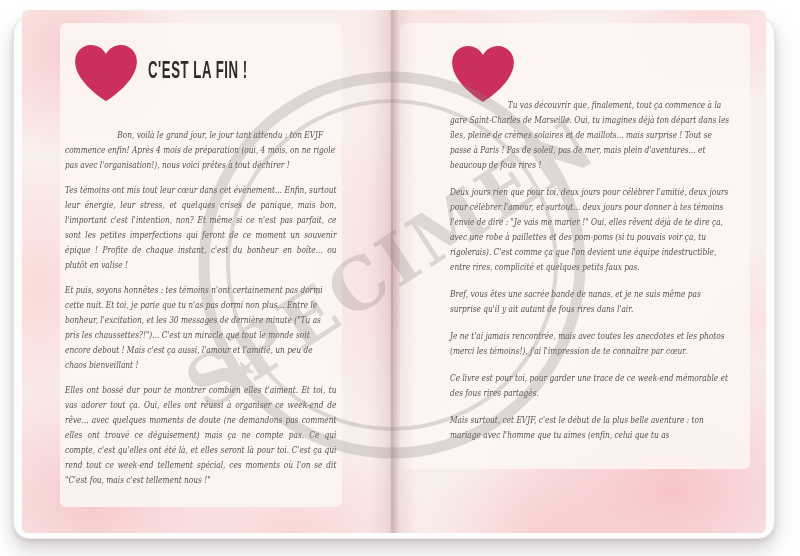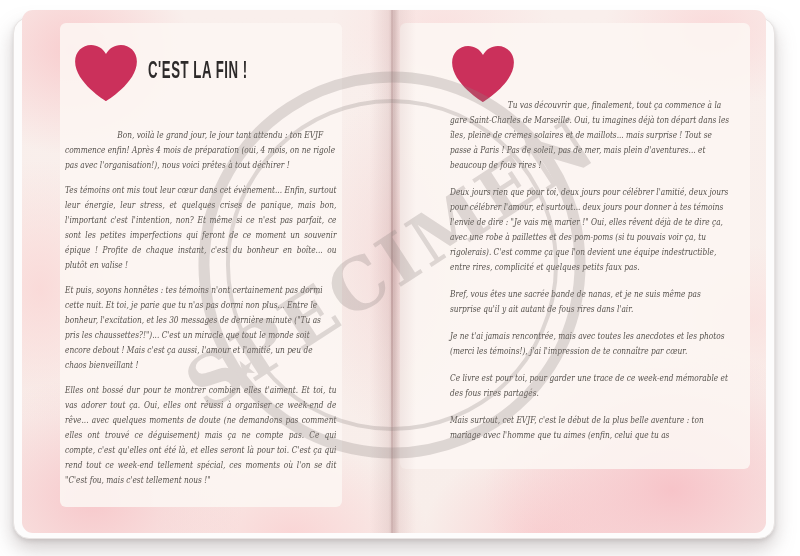--- a/index.html
+++ b/index.html
@@ -10,21 +10,21 @@
   }
   
   .book-under{
     position:absolute;left:13px;top:17px;width:760px;height:520px;
     background:#fdfcfc;border:1px solid #e7e3e2;border-radius:16px;
     box-shadow:0 10px 20px rgba(125,112,112,.35), 0 2px 4px rgba(120,110,110,.2);
   }
   
   .book{
     position:absolute;left:22px;top:10px;width:744px;height:523px;
-    border-radius:11px;overflow:hidden;
+    border-radius:6px;overflow:hidden;
     background:
       radial-gradient(170px 150px at 50px 40px,  rgba(248,200,202,.85), rgba(248,200,202,0) 70%),
       radial-gradient(130px 180px at 18px 280px, rgba(250,213,212,.80), rgba(250,213,212,0) 72%),
       radial-gradient(210px 170px at 70px 490px, rgba(247,194,198,.85), rgba(247,194,198,0) 72%),
       radial-gradient(190px 130px at 270px 525px,rgba(250,207,208,.80), rgba(250,207,208,0) 72%),
       radial-gradient(110px 240px at 372px 250px,rgba(243,208,208,.55), rgba(243,208,208,0) 75%),
       radial-gradient(150px 110px at 690px 20px, rgba(250,211,212,.75), rgba(250,211,212,0) 72%),
       radial-gradient(260px 200px at 650px 480px,rgba(247,191,197,.90), rgba(247,191,197,0) 72%),
       radial-gradient(160px 130px at 520px 530px,rgba(249,203,205,.80), rgba(249,203,205,0) 75%),
       radial-gradient(120px 100px at 730px 310px,rgba(251,219,218,.60), rgba(251,219,218,0) 75%),

